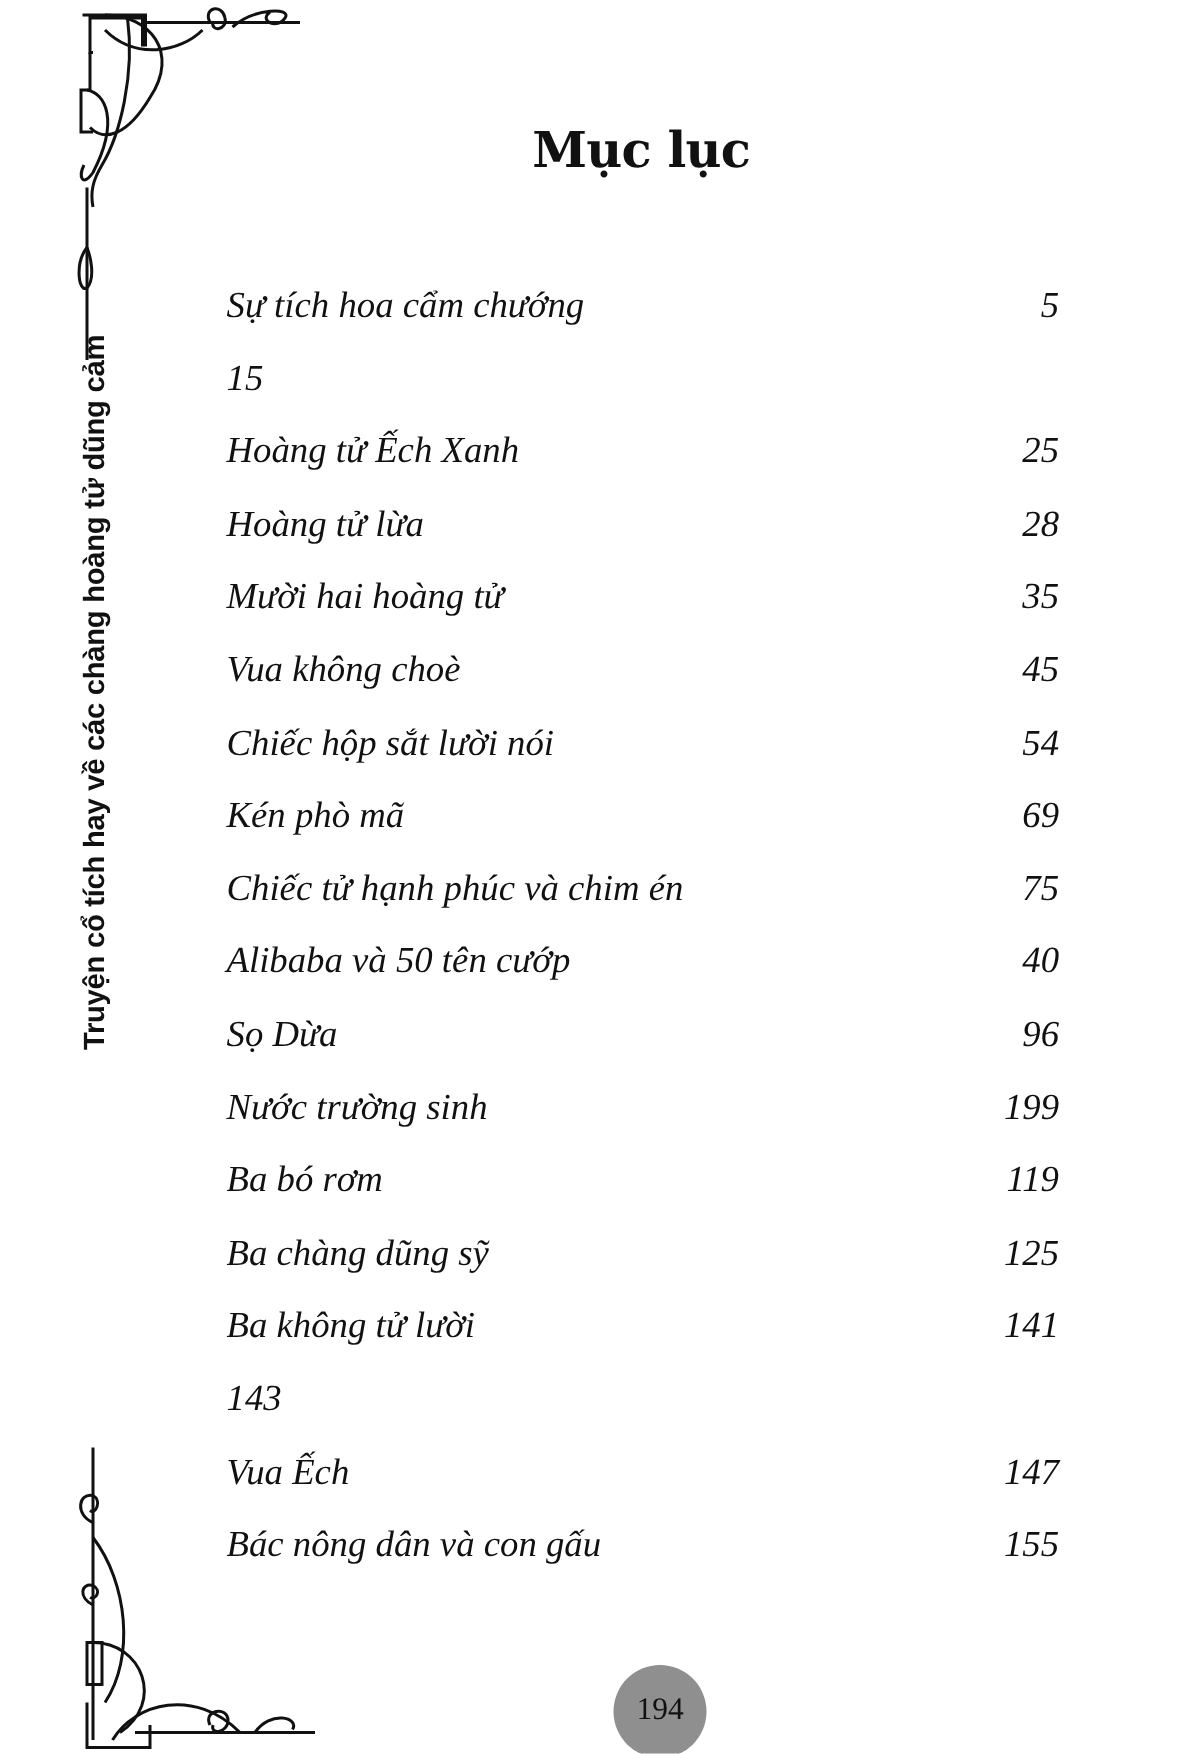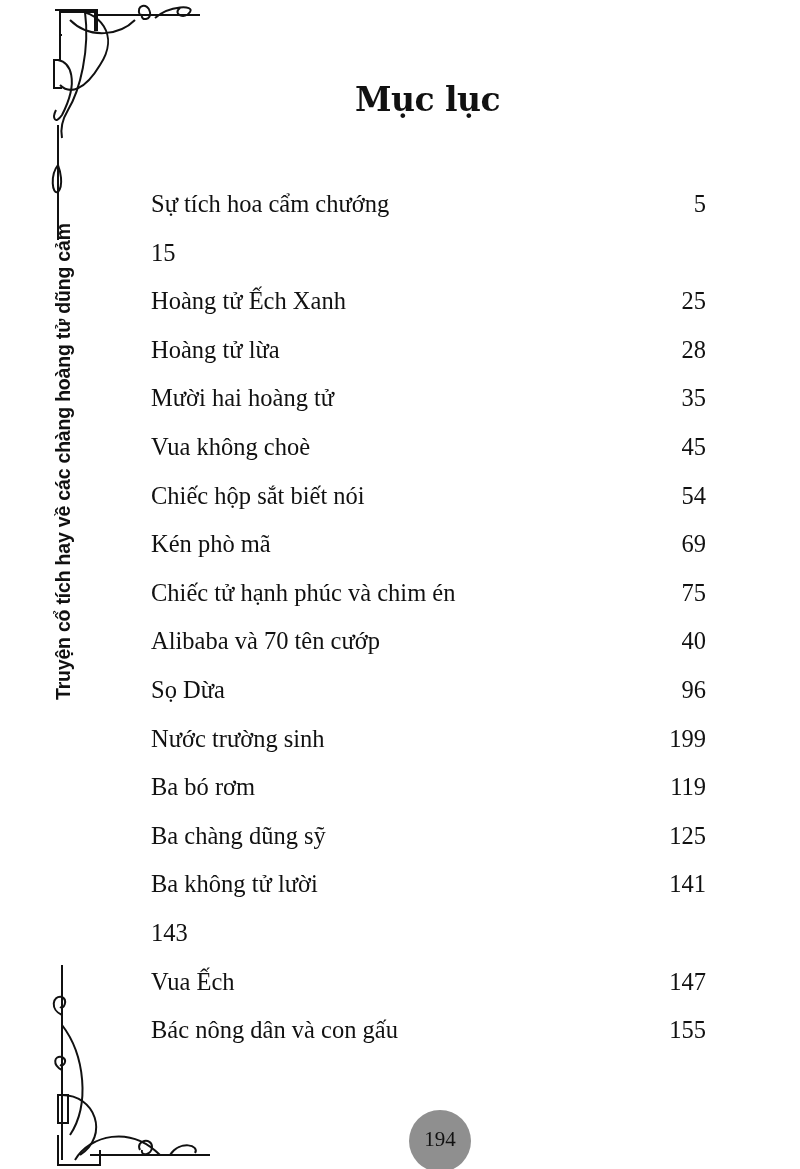--- a/index.html
+++ b/index.html
@@ -20,21 +20,21 @@
       width: 460px;
     }
     .title {
       position: absolute; left: 0; width: 855px; top: 80px; text-align: center;
       font-family: "DejaVu Serif", serif; font-weight: bold; font-size: 33px;
       letter-spacing: -0.5px;
     }
     .toc { position: absolute; left: 151px; top: 190px; width: 555px; }
     .toc-row {
       display: flex; justify-content: space-between; align-items: baseline;
-      height: 48.6px; font-family: "Liberation Serif", serif; font-size: 24.5px;
+      height: 48.6px; font-family: "Liberation Serif", serif; font-size: 24.5px; font-style: italic;
     }
     .toc-label { white-space: nowrap; }
     .toc-page { text-align: right; }
     .page-badge {
       position: absolute; left: 409px; top: 1110px; width: 62px; height: 62px;
       border-radius: 50%; background: #8f8f8f;
       display: flex; align-items: center; justify-content: center;
       font-family: "Liberation Serif", serif; font-size: 21px; color: #111; padding-bottom: 4px; box-sizing: border-box;
     }
   </style>
@@ -93,33 +93,33 @@
       </div>
     <div class="toc-row">
         <span class="toc-label">Mười hai hoàng tử</span>
         <span class="toc-page">35</span>
       </div>
     <div class="toc-row">
         <span class="toc-label">Vua không choè</span>
         <span class="toc-page">45</span>
       </div>
     <div class="toc-row">
-        <span class="toc-label">Chiếc hộp sắt biết nói</span>
+        <span class="toc-label">Chiếc hộp sắt lười nói</span>
         <span class="toc-page">54</span>
       </div>
     <div class="toc-row">
         <span class="toc-label">Kén phò mã</span>
         <span class="toc-page">69</span>
       </div>
     <div class="toc-row">
         <span class="toc-label">Chiếc tử hạnh phúc và chim én</span>
         <span class="toc-page">75</span>
       </div>
     <div class="toc-row">
-        <span class="toc-label">Alibaba và 70 tên cướp</span>
+        <span class="toc-label">Alibaba và 50 tên cướp</span>
         <span class="toc-page">40</span>
       </div>
     <div class="toc-row">
         <span class="toc-label">Sọ Dừa</span>
         <span class="toc-page">96</span>
       </div>
     <div class="toc-row">
         <span class="toc-label">Nước trường sinh</span>
         <span class="toc-page">199</span>
       </div>

